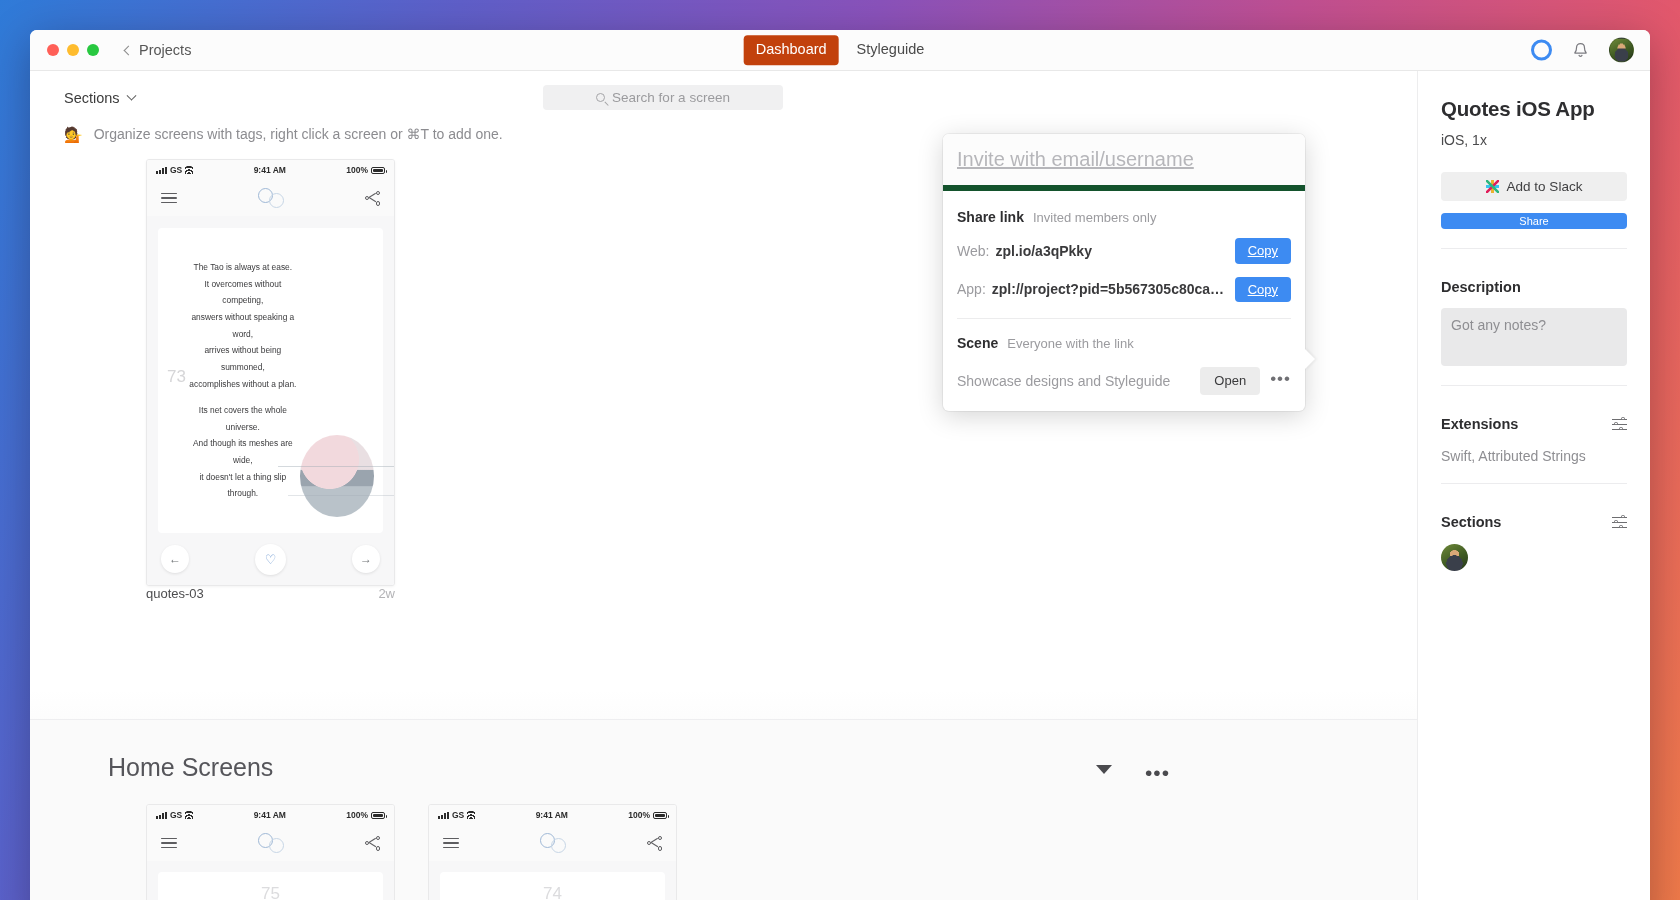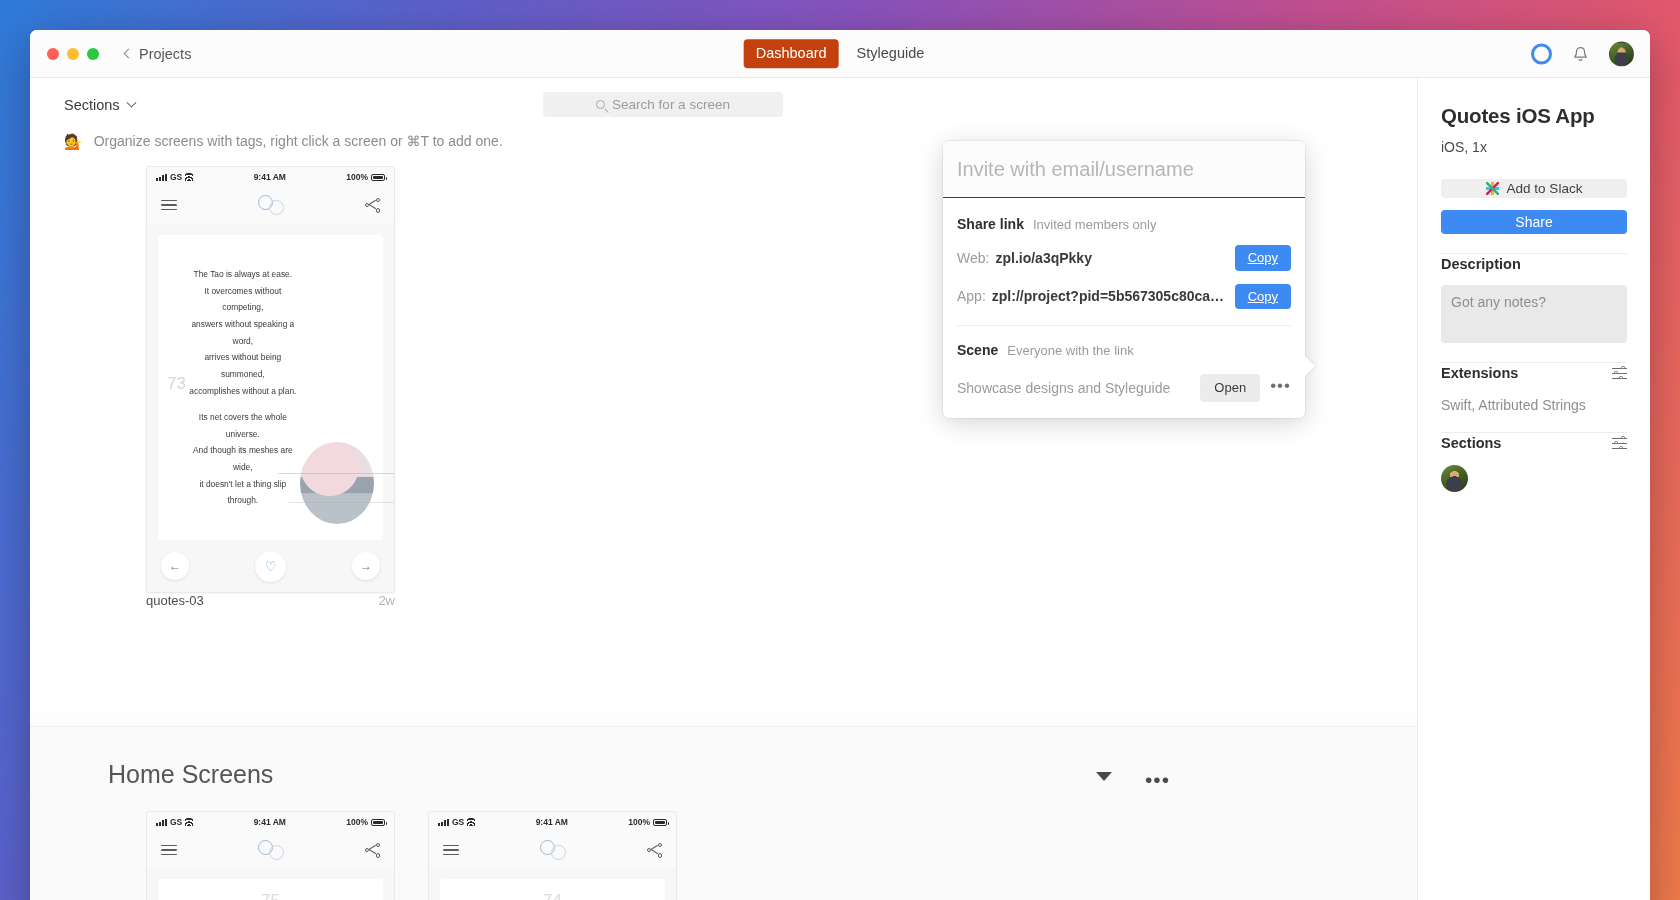--- a/index.html
+++ b/index.html
@@ -18,21 +18,21 @@
     left: 30px; top: 30px;
     width: 1620px; height: 900px;
     background: #ffffff;
     border-radius: 7px 7px 0 0;
     overflow: hidden;
     box-shadow: 0 10px 44px rgba(0,0,0,.28);
   }
 
   #titlebar {
     position: relative;
-    height: 48px;
+    height: 41px;
     background: #fcfcfc;
     border-bottom: 1px solid #e8e8e8;
     display: flex; align-items: center;
   }
   .traffic { display: flex; gap: 8px; margin-left: 17px; }
   .dot { width: 12px; height: 12px; border-radius: 50%; }
   .dot.red { background: #ff5f57; }
   .dot.yellow { background: #febc2e; }
   .dot.green { background: #28c840; }
 
@@ -294,46 +294,46 @@
     flex: 0 0 233px;
     border-left: 1px solid #ededee;
     background: #fff;
     padding: 26px 23px 0 23px;
     position: relative;
   }
   #project-title { font-size: 20.5px; color:#2e2e30; font-weight:700; letter-spacing:-.2px; }
   #project-sub { margin-top: 11px; font-size: 14px; color:#4a4a4c; }
 
   #slack-btn {
-    margin-top: 24px; height: 19px; border-radius:4px; background:#efefef;
+    margin-top: 24px; height: 29px; border-radius:4px; background:#efefef;
     display:flex;align-items:center;justify-content:center;gap:8px;
     font-size:13.5px;color:#3f3f41;
   }
   .slack-ico {
     width:13px;height:13px;position:relative;display:inline-block;
     background:
       linear-gradient(90deg, transparent 0 38%, #ecb22e 39% 61%, transparent 62%),
       linear-gradient(0deg, transparent 0 38%, #36c5f0 39% 61%, transparent 62%);
   }
   .slack-ico::before{
     content:'';position:absolute;inset:0;
     background:
       linear-gradient(45deg, transparent 0 42%, #2eb67d 43% 57%, transparent 58%),
       linear-gradient(-45deg, transparent 0 42%, #e01e5a 43% 57%, transparent 58%);
   }
   #share-btn {
-    margin-top: 12px; height: 24px; border-radius:4px; background:#3d8bf2;
+    margin-top: 12px; height: 16px; border-radius:4px; background:#3d8bf2;
     display:flex;align-items:center;justify-content:center;
-    font-size:14px;color:#fff;font-weight:400;
+    font-size:11px;color:#fff;font-weight:400;
   }
 
   .side-rule { height:1px; background:#ececee; margin: 19px 0 0; }
   .side-head {
     display:flex;align-items:center;justify-content:space-between;
-    margin-top: 2px;
+    margin-top: 30px;
   }
   .side-title { font-size:14.5px; color:#2e2e30; font-weight:700; }
   .sliders {
     width:15px;height:13px;position:relative;
   }
   .sliders i{position:absolute;left:0;right:0;height:1.4px;background:#6d6d70;}
   .sliders i:nth-child(1){top:1px}
   .sliders i:nth-child(2){top:6px}
   .sliders i:nth-child(3){top:11px}
   .sliders b{position:absolute;width:3.6px;height:3.6px;border-radius:50%;
@@ -368,25 +368,25 @@
   }
   #share-popover::after {
     content:''; position:absolute; right:-10px; top: 214px;
     width:0;height:0;
     border-top:11px solid transparent; border-bottom:11px solid transparent;
     border-left:11px solid #fff;
     filter: drop-shadow(2px 0 1px rgba(0,0,0,.05));
   }
   #invite-field {
     height: 57px; background:#fcfcfc;
-    border-bottom:1px solid #14532d;
+    border-bottom:6px solid #14532d;
     border-radius:6px 6px 0 0;
     display:flex; align-items:center;
     padding: 0 14px;
-    font-size: 20px; color:#b6b6ba;
+    font-size: 20px; color:#b6b6ba;text-decoration:underline;
   }
   .pop-pad { padding: 0 14px; }
   #share-link-row {
     display:flex; align-items:baseline; gap:9px;
     padding-top: 18px;
   }
   .pop-label { font-size:14px; color:#2e2e30; font-weight:700; }
   .pop-sub { font-size:13px; color:#9b9b9f; }
 
   .link-row {

